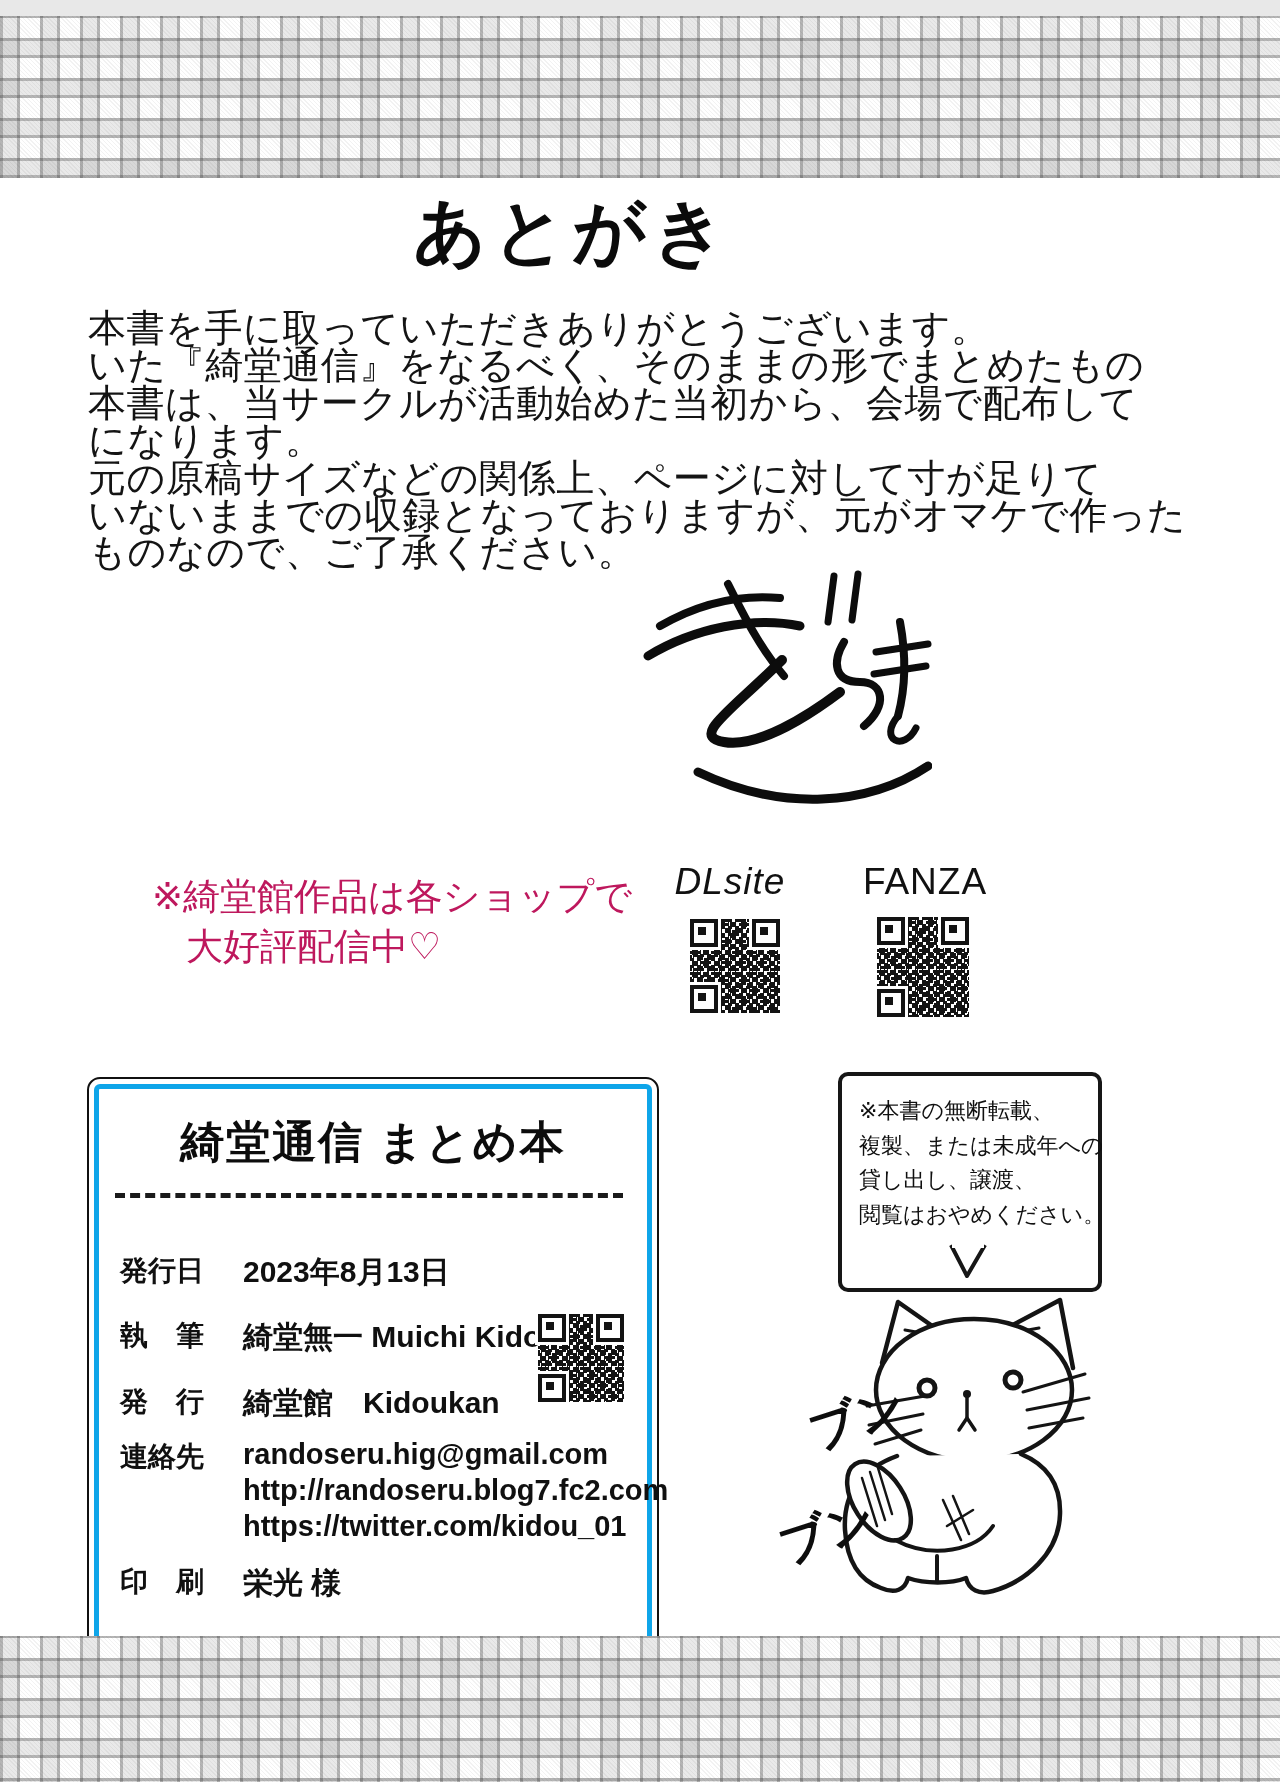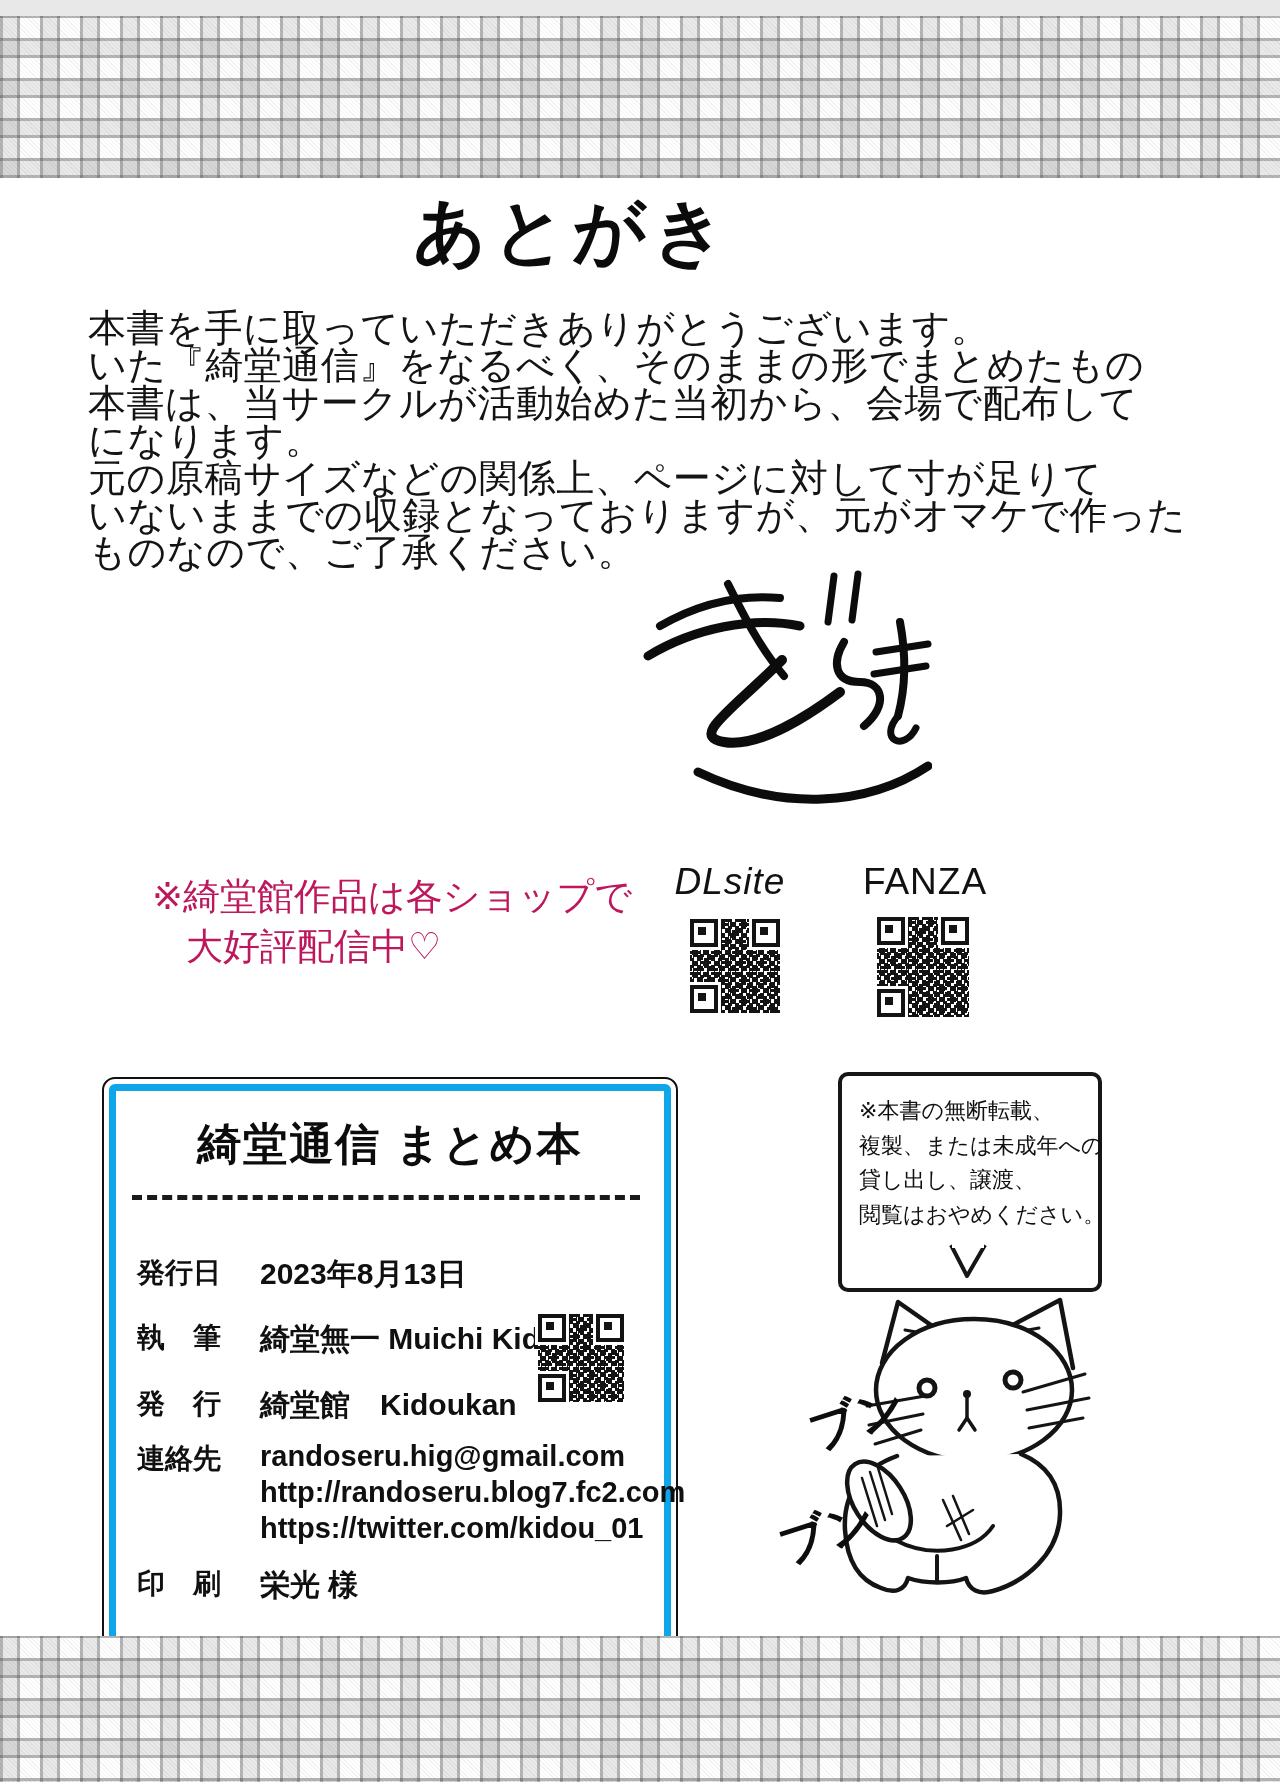--- a/index.html
+++ b/index.html
@@ -63,22 +63,22 @@
   }
   .qr .f.tl{left:0;top:0}
   .qr .f.tr{right:0;top:0}
   .qr .f.bl{left:0;bottom:0}
   .qr-dlsite{left:690px;top:903px;width:90px;height:94px;}
   .qr-fanza{left:877px;top:901px;width:92px;height:100px;}
   .qr-colophon{left:538px;top:1298px;width:86px;height:88px;}
 
   
   .colophon{
-    position:absolute;left:109px;top:1068px;width:548px;height:548px;
-    border:7px solid #0ea5e9;border-radius:6px;background:#fff;
+    position:absolute;left:94px;top:1068px;width:548px;height:548px;
+    border:5px solid #0ea5e9;border-radius:6px;background:#fff;
     outline:2px solid #101010;outline-offset:5px;
   }
   .colophon .c-title{
     position:absolute;top:24px;left:0;width:100%;text-align:center;
     font-size:44px;font-weight:bold;letter-spacing:2px;color:#0c0c0c;
   }
   .colophon .c-dash{
     position:absolute;top:104px;left:16px;width:508px;height:0;
     border-top:5px dashed #1a1a1a;
   }

